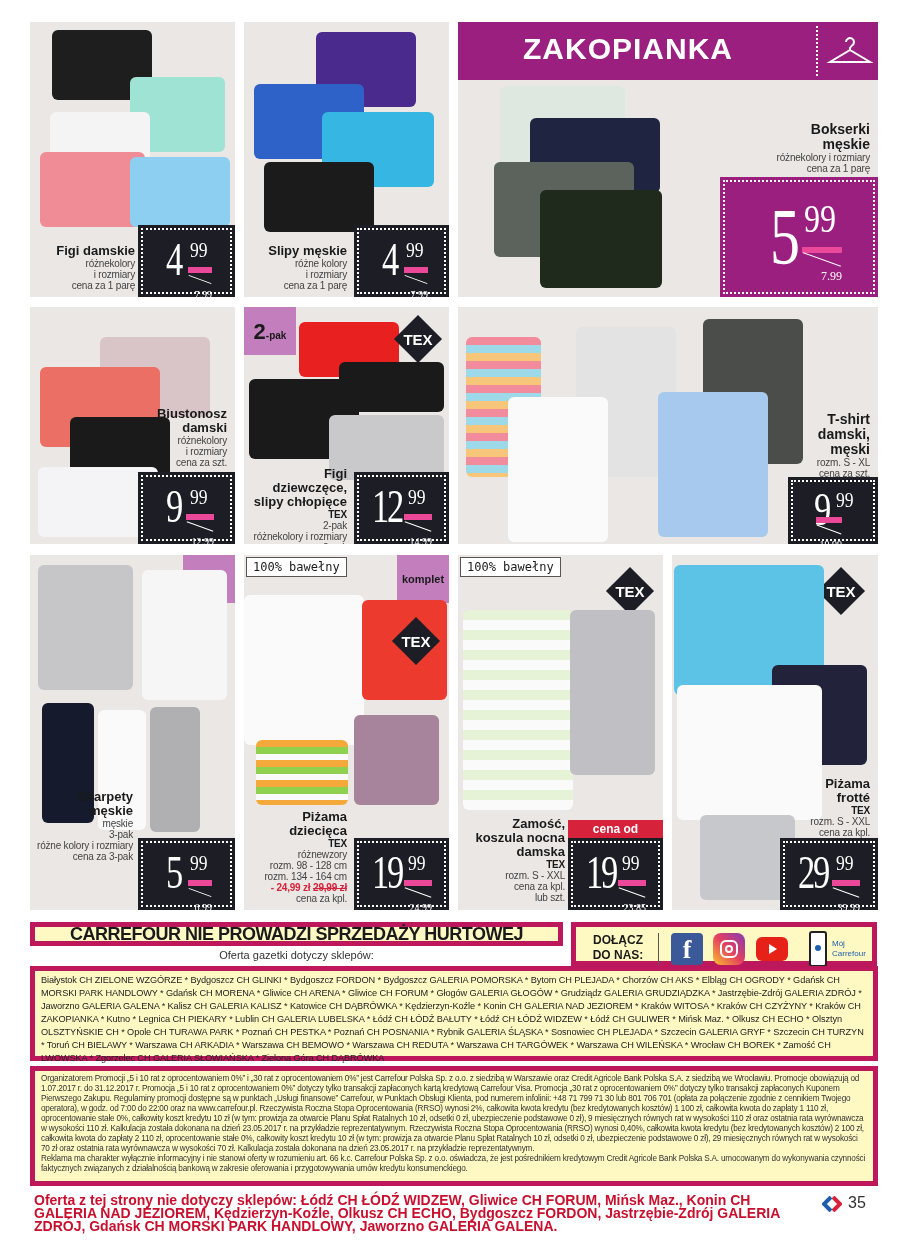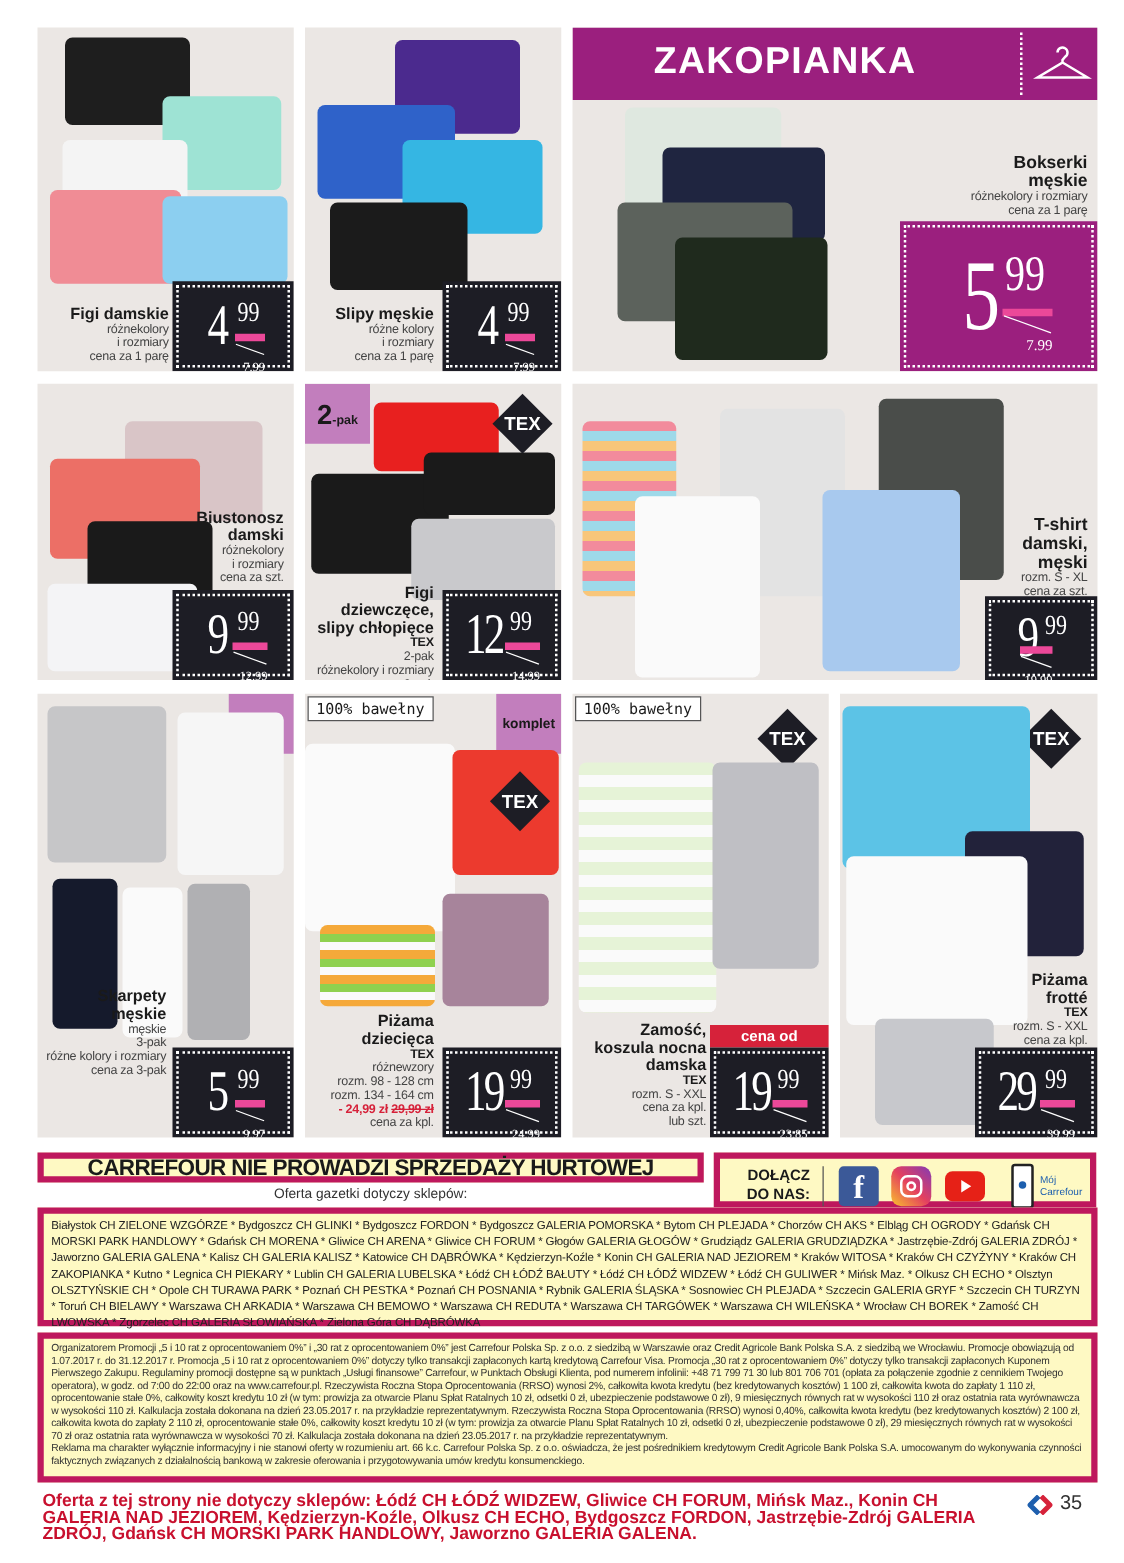--- a/index.html
+++ b/index.html
@@ -166,21 +166,21 @@
     <div>Skarpety</div>
     <div>męskie</div>
     <div class="prod-desc">męskie</div>
     <div class="prod-desc">3-pak</div>
     <div class="prod-desc">różne kolory i rozmiary</div>
     <div class="prod-desc">cena za 3-pak</div>
   </div>
   <div class="price" style="left:108px;top:283px;width:97px;height:72px">
     <span class="main" style="left:28px;top:12px">5</span>
     <span class="cents" style="left:52px;top:14px">99</span>
-    <span class="old" style="left:50px;top:42px;width:24px">9.97</span>
+    <span class="old" style="left:50px;top:42px;width:24px">6.99</span>
   </div>
 </div>
 
 <div class="card" style="left:244px;top:555px;width:205px;height:355px">
   <div class="bubble" style="left:2px;top:2px">100% bawełny</div>
   <div class="badge-pak" style="left:153px;top:0;width:52px;height:48px;font-size:11px;padding-top:18px;font-family:'Liberation Sans',sans-serif">komplet</div>
   <div class="item" style="left:0;top:40px;width:120px;height:150px;background:#fafafa"></div>
   <div class="item" style="left:12px;top:185px;width:92px;height:65px;background:repeating-linear-gradient(#f5a93a 0 7px,#8fd14f 7px 14px,#fafafa 14px 20px)"></div>
   <div class="item" style="left:118px;top:45px;width:85px;height:100px;background:#ec3a2e"></div>
   <div class="item" style="left:110px;top:160px;width:85px;height:90px;background:#a7849b"></div>
@@ -252,21 +252,21 @@
     <span class="old" style="left:52px;top:42px;width:28px">39.99</span>
   </div>
 </div>
 
 <div class="footer-box" style="left:30px;top:922px;width:533px;height:24px;display:flex;align-items:center;justify-content:center">
   <span style="font-weight:bold;font-size:18px;letter-spacing:-0.5px;color:#1a1a1a">CARREFOUR NIE PROWADZI SPRZEDAŻY HURTOWEJ</span>
 </div>
 <div style="position:absolute;left:30px;top:949px;width:533px;text-align:center;font-size:11px;color:#333">Oferta gazetki dotyczy sklepów:</div>
 
 <div class="footer-box" style="left:571px;top:922px;width:306px;height:44px">
-  <div style="position:absolute;left:12px;top:6px;width:60px;font-weight:bold;font-size:12px;line-height:15px;text-align:right">DOŁĄCZ DO NAS:</div>
+  <div style="position:absolute;left:12px;top:6px;width:60px;font-weight:bold;font-size:12px;line-height:15px;text-align:center">DOŁĄCZ DO NAS:</div>
   <div style="position:absolute;left:82px;top:6px;height:32px;border-left:1px solid #555"></div>
   <div style="position:absolute;left:95px;top:6px;width:32px;height:32px;background:#3b5998;border-radius:4px;color:#fff;font-weight:bold;font-size:26px;text-align:center;line-height:34px;font-family:'Liberation Serif',serif">f</div>
   <div style="position:absolute;left:137px;top:6px;width:32px;height:32px;border-radius:8px;background:linear-gradient(45deg,#f9c02d,#e4405f,#833ab4)">
     <div style="position:absolute;left:7px;top:7px;width:18px;height:18px;border:2px solid #fff;border-radius:6px"></div>
     <div style="position:absolute;left:12px;top:12px;width:8px;height:8px;border:2px solid #fff;border-radius:50%"></div>
   </div>
   <div style="position:absolute;left:180px;top:10px;width:32px;height:24px;background:#e62117;border-radius:6px">
     <div style="position:absolute;left:13px;top:7px;border-left:8px solid #fff;border-top:5px solid transparent;border-bottom:5px solid transparent"></div>
   </div>
   <div style="position:absolute;left:233px;top:4px;width:18px;height:36px;border:2px solid #222;border-radius:3px;background:#fff">

